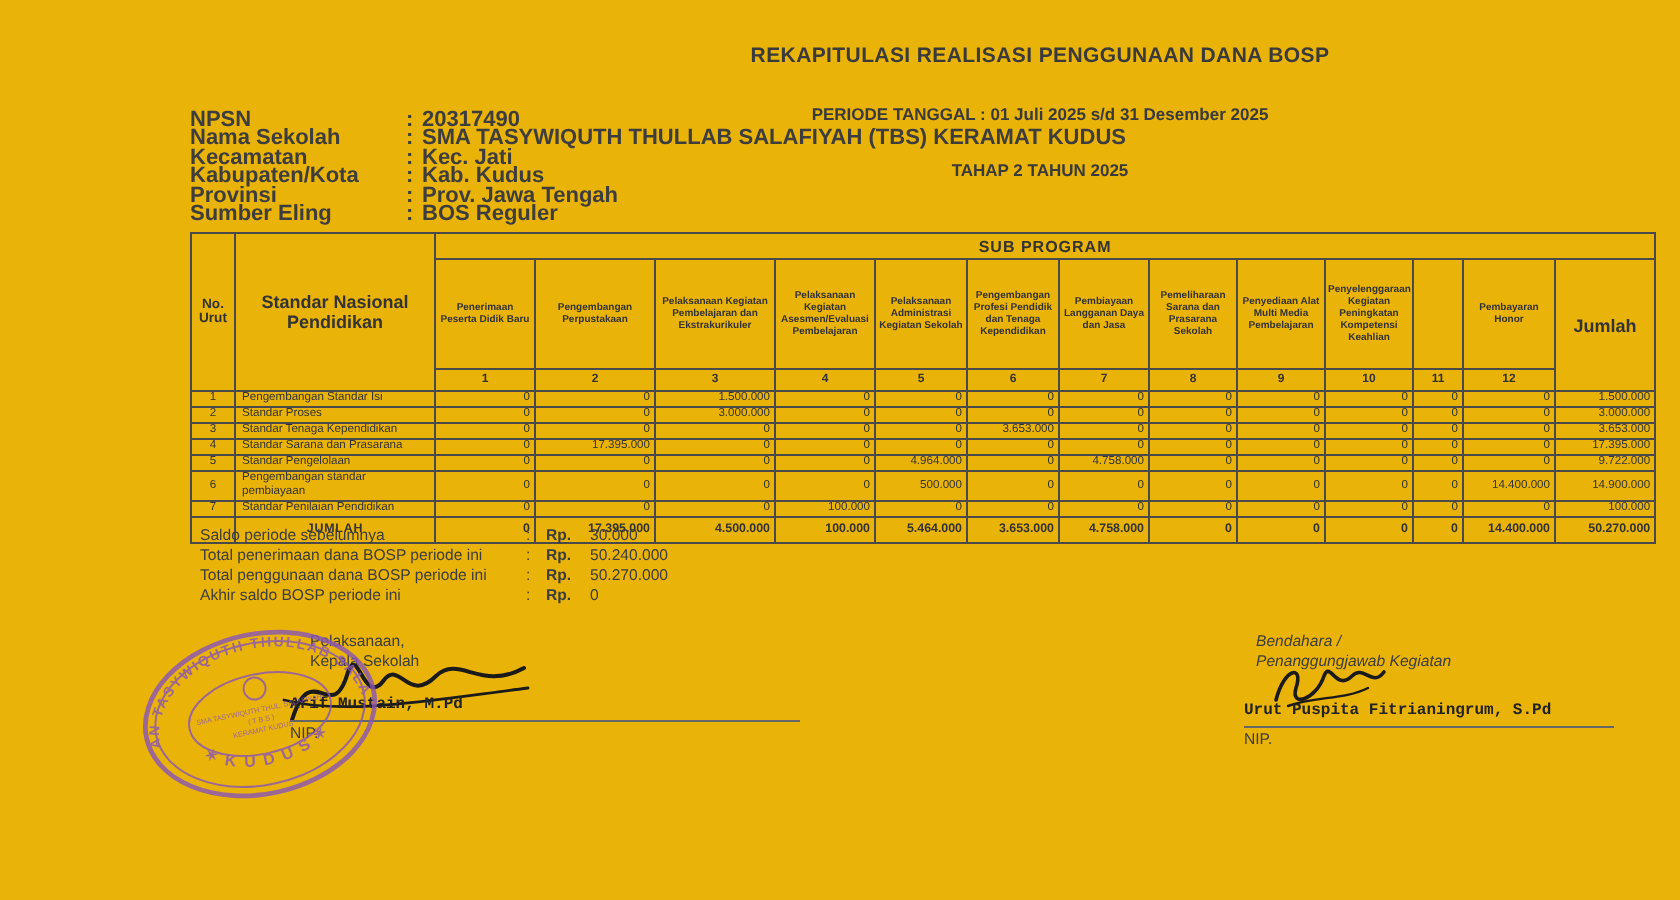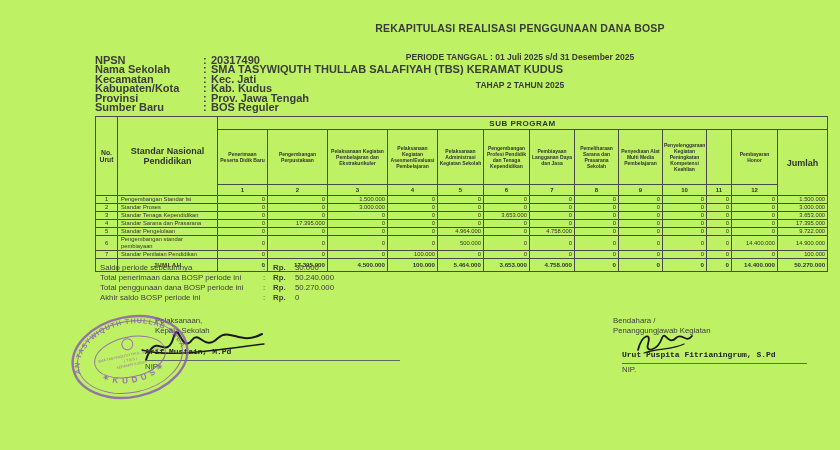--- a/index.html
+++ b/index.html
@@ -1,17 +1,17 @@
 <!DOCTYPE html>
 <html><head>
 <meta charset="utf-8">
 <style>
   html,body{margin:0;padding:0;background:#e8e8e8;}
   .page{
-    position:relative;width:840px;height:450px;background:#bef264;
+    position:relative;width:840px;height:450px;background:#eab308;
     font-family:"Liberation Sans",sans-serif;color:#2b2b2b;overflow:hidden;
     box-shadow:0 0 4px rgba(0,0,0,.2);
   }
   
   .title{position:absolute;left:250px;top:22px;width:540px;text-align:center;color:#3a3a3a;}
   .title .t1{font-size:10.5px;font-weight:bold;letter-spacing:.2px;}
   .title .t2,.title .t3{font-size:8.5px;font-weight:bold;margin-top:18px;}
   
   .info{position:absolute;left:95px;top:56px;font-size:11px;color:#3d3d3d;font-weight:bold;}
   .info .row{display:flex;line-height:9.4px;}
@@ -90,21 +90,21 @@
         <span class="val">Kab. Kudus</span>
       </div>
 
       <div class="row">
         <span class="lbl">Provinsi</span>
         <span class="colon">:</span>
         <span class="val">Prov. Jawa Tengah</span>
       </div>
 
       <div class="row">
-        <span class="lbl">Sumber Baru</span>
+        <span class="lbl">Sumber Eling</span>
         <span class="colon">:</span>
         <span class="val">BOS Reguler</span>
       </div>
 
   </div>
 
   <table class="main">
     <colgroup>
       <col style="width:22px">
         <col style="width:100px">
@@ -373,21 +373,21 @@
   <svg class="scribble" style="left:138px;top:324px;" width="130" height="40" viewBox="0 0 130 40">
     <path d="M8,36 C18,4 28,40 36,12 C41,-2 44,30 54,16 C62,6 66,28 80,14 C92,3 102,22 124,10" fill="none" stroke="#1a1a1a" stroke-width="2" stroke-linecap="round"></path>
     <path d="M4,26 C34,34 78,26 126,20" fill="none" stroke="#1a1a1a" stroke-width="1.4" stroke-linecap="round"></path>
   </svg>
   <div class="sig" style="left:145px;top:347px;">
     <span class="name">Arif Mustain, M.Pd</span>
   </div>
   <div class="sigline" style="left:145px;top:360px;width:255px;"></div>
   <div class="nip" style="left:145px;top:362px;">NIP.</div>
 
-  <div class="sig" style="left:613px;top:316px;">
+  <div class="sig" style="left:628px;top:316px;font-style:italic;">
     <div class="role">Bendahara /</div>
     <div class="role">Penanggungjawab Kegiatan</div>
   </div>
   <svg class="scribble" style="left:632px;top:330px;" width="64" height="26" viewBox="0 0 64 26">
     <path d="M6,20 C10,4 20,2 16,14 C13,24 26,20 30,8 C33,0 36,16 44,8 C50,2 54,14 60,6" fill="none" stroke="#1a1a1a" stroke-width="1.8" stroke-linecap="round"></path>
     <path d="M12,23 C26,18 40,20 52,14" fill="none" stroke="#1a1a1a" stroke-width="1.2" stroke-linecap="round"></path>
   </svg>
   <div class="sig" style="left:622px;top:350px;">
     <span class="name">Urut Puspita Fitrianingrum, S.Pd</span>
   </div>

